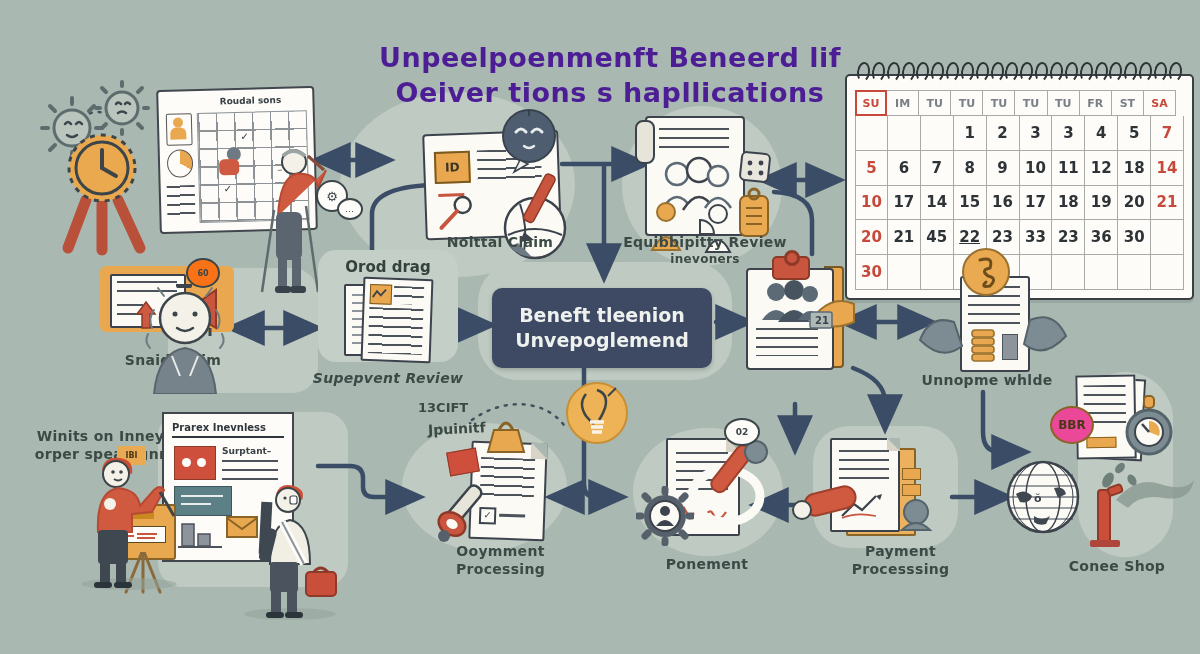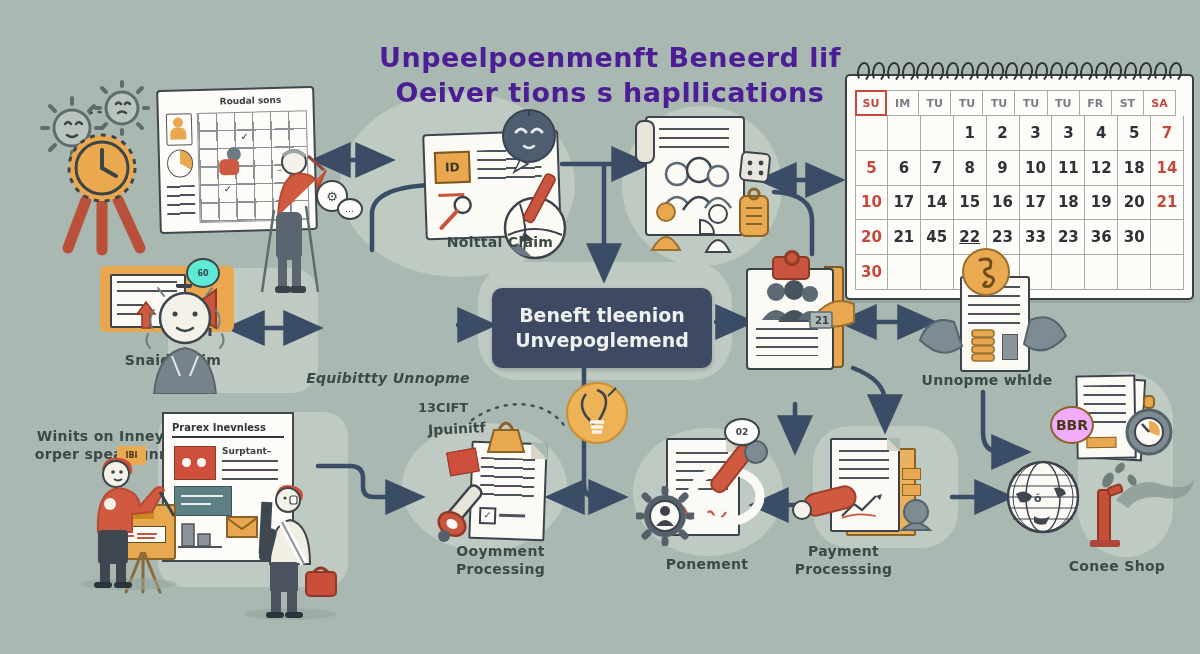--- a/index.html
+++ b/index.html
@@ -223,20 +223,24 @@
         <line x1="10" y1="38" x2="26" y2="38"></line>
       </g>
   </svg>
   <svg class="abs" style="left:648px;top:200px;" width="100" height="58">
     <circle cx="18" cy="12" r="9" fill="#e9a850" stroke="#9a712f" stroke-width="2"></circle>
     <path d="M4,50 q14,-26 28,0 z" fill="#e9a850" stroke="#9a712f" stroke-width="2"></path>
     <circle cx="70" cy="14" r="9" fill="#fbfaf5" stroke="#3d434c" stroke-width="2"></circle>
     <path d="M58,52 q12,-24 24,0 z" fill="#fbfaf5" stroke="#3d434c" stroke-width="2"></path>
     <path d="M52,20 a14,14 0 0 1 14,14 l-14,0 z" fill="#fbfaf5" stroke="#3d434c" stroke-width="2"></path>
   </svg>
+  <div class="lbl" style="left:620px;top:234px;width:170px;">
+    <div>Equibbipitty Review</div>
+    <div style="font-size:12px;">inevoners</div>
+  </div>
 
   <div id="calendar">
     <div id="spiral">
         <span></span>
         <span></span>
         <span></span>
         <span></span>
         <span></span>
         <span></span>
         <span></span>
@@ -320,38 +324,53 @@
         <div class="cal-c"></div>
         <div class="cal-c red"></div>
       </div>
   </div>
 
   <div id="center-box">
     <div>Beneft tleenion</div>
     <div>Unvepoglemend</div>
   </div>
 
-  <div class="lbl" style="left:298px;top:370px;width:180px;font-style:italic;">Equibittty Unnopme</div>
+  <div class="abs" style="left:318px;top:250px;width:140px;height:112px;background:#c3cfc7;border-radius:18px;">
+    <div class="abs" style="left:0;top:8px;width:100%;text-align:center;font-size:15px;font-weight:800;color:#33423d;">Orod drag</div>
+    <div class="abs" style="left:26px;top:34px;width:58px;height:68px;background:#fbfaf5;border:2px solid #3d434c;border-radius:2px;">
+      <div class="abs tlines-lt" style="left:6px;top:8px;width:12px;height:50px;"></div>
+    </div>
+    <div class="abs" style="left:44px;top:28px;width:66px;height:80px;background:#fbfaf5;border:2px solid #3d434c;border-radius:2px;transform:rotate(2deg);">
+      <div class="abs" style="left:5px;top:5px;width:20px;height:18px;background:#e9a850;border:1.5px solid #7a5a22;">
+        <svg width="17" height="14">
+            <path d="M2,11 L6,5 L10,9 L15,3" stroke="#3d434c" stroke-width="1.8" fill="none"></path>
+          </svg>
+      </div>
+      <div class="abs tlines" style="left:29px;top:6px;width:30px;height:18px;"></div>
+      <div class="abs tlines" style="left:5px;top:28px;width:54px;height:46px;"></div>
+    </div>
+  </div>
+  <div class="lbl" style="left:298px;top:370px;width:180px;font-style:italic;">Supepvent Review</div>
 
   <div class="abs" style="left:100px;top:266px;width:134px;height:66px;background:#e9a850;border-radius:6px;">
     <div class="abs" style="left:10px;top:8px;width:72px;height:50px;background:#fbfaf5;border:2px solid #3d434c;border-radius:2px;">
       <div class="abs tlines" style="left:5px;top:5px;width:60px;height:16px;"></div>
       <div class="abs tlines" style="left:5px;top:28px;width:26px;height:16px;"></div>
     </div>
     <svg class="abs" style="left:18px;top:18px;" width="120" height="52">
       <path d="M24,44 v-14 h-5 l9,-12 9,12 h-5 v14 z" fill="#cf5a42" stroke="#8e3a28" stroke-width="1.5"></path>
       <path d="M48,40 q-5,-8 2,-14 q-2,8 5,10 q3,-4 1,-8 q8,6 2,14 z" fill="#e05b35" stroke="#8e3a28" stroke-width="1"></path>
       <path d="M44,48 h18 l-4,-6 h-10 z" fill="#56606a"></path>
       <path d="M78,20 L98,6 L98,44 L78,32 z" fill="#c9553f" stroke="#8e3a28" stroke-width="2"></path>
       <rect x="70" y="22" width="10" height="8" fill="#56606a"></rect>
       <line x1="92" y1="44" x2="92" y2="62" stroke="#3d434c" stroke-width="3"></line>
       <rect x="58" y="-6" width="16" height="10" rx="2" fill="#3d434c"></rect>
     </svg>
   </div>
-  <div class="abs" style="left:186px;top:258px;width:30px;height:26px;border-radius:50%;background:#5eead4;border:2px solid #3c4549;
+  <div class="abs" style="left:186px;top:258px;width:30px;height:26px;border-radius:50%;background:#f97316;border:2px solid #3c4549;
        display:flex;align-items:center;justify-content:center;font-size:8px;font-weight:bold;color:#3c4549;">60</div>
   <div class="lbl" style="left:108px;top:352px;width:130px;">Snaid Claim</div>
 
   <svg class="abs" style="left:128px;top:282px;" width="130" height="112">
     <g stroke="#6f7d80" stroke-width="2" stroke-linecap="round">
       <path d="M26,28 q-6,8 -2,18" fill="none"></path>
         <path d="M20,52 q-4,8 2,14" fill="none"></path>
       <path d="M88,28 q6,8 2,18" fill="none"></path>
         <path d="M94,52 q4,8 -2,14" fill="none"></path>
       <path d="M36,14 l-6,-8"></path>
@@ -561,29 +580,29 @@
   <div class="abs" style="left:902px;top:468px;width:17px;height:10px;background:#e9a850;border:1.5px solid #8a6326;"></div>
   <div class="abs" style="left:902px;top:484px;width:17px;height:10px;background:#e9a850;border:1.5px solid #8a6326;"></div>
   <svg class="abs" style="left:896px;top:498px;" width="40" height="36">
     <circle cx="20" cy="14" r="12" fill="#7d8c93" stroke="#55636b" stroke-width="2"></circle>
     <path d="M6,32 q14,-14 28,0 z" fill="#7d8c93" stroke="#55636b" stroke-width="2"></path>
   </svg>
   <svg class="abs" style="left:790px;top:482px;" width="72" height="44">
     <rect x="14" y="8" width="52" height="22" rx="11" fill="#cf5a40" stroke="#9e402c" stroke-width="2" transform="rotate(-14 40 19)"></rect>
     <circle cx="12" cy="28" r="9" fill="#f4f1e8" stroke="#3c4549" stroke-width="2"></circle>
   </svg>
-  <div class="lbl" style="left:766px;top:543px;width:155px;">Payment Processsing</div>
+  <div class="lbl" style="left:823px;top:543px;width:155px;">Payment Processsing</div>
 
   <div class="abs" style="left:1088px;top:378px;width:52px;height:78px;background:#fbfaf5;border:2px solid #3d434c;transform:rotate(3deg);"></div>
   <div class="abs" style="left:1076px;top:375px;width:56px;height:80px;background:#fbfaf5;border:2px solid #3d434c;transform:rotate(-1deg);">
     <div class="abs tlines" style="left:6px;top:8px;width:42px;height:44px;"></div>
     <div class="abs" style="left:8px;top:60px;width:28px;height:9px;background:#e9a850;border:1.5px solid #8a6326;"></div>
   </div>
-  <div class="abs" style="left:1050px;top:406px;width:40px;height:34px;border-radius:50%;background:#f0abfc;border:2px solid #8a6326;
-       display:flex;align-items:center;justify-content:center;font-size:14px;font-weight:bold;color:#4a371a;">BBR</div>
+  <div class="abs" style="left:1050px;top:406px;width:40px;height:34px;border-radius:50%;background:#ec4899;border:2px solid #8a6326;
+       display:flex;align-items:center;justify-content:center;font-size:12px;font-weight:bold;color:#4a371a;">BBR</div>
   <svg class="abs" style="left:1124px;top:394px;" width="52" height="66">
     <rect x="20" y="2" width="10" height="12" rx="4" fill="#e9a850" stroke="#8a6326" stroke-width="2"></rect>
     <circle cx="25" cy="38" r="22" fill="#7d8c93" stroke="#55636b" stroke-width="3"></circle>
     <circle cx="25" cy="38" r="14" fill="#fbfaf5" stroke="#3d434c" stroke-width="2"></circle>
     <path d="M25,38 L25,27 A11,11 0 0 1 35,42 z" fill="#eaaa52"></path>
     <line x1="25" y1="38" x2="18" y2="30" stroke="#3d434c" stroke-width="2.5"></line>
   </svg>
   <svg class="abs" style="left:1004px;top:458px;" width="78" height="78">
     <circle cx="39" cy="39" r="35" fill="#fbfaf5" stroke="#3d434c" stroke-width="2.5"></circle>
     <ellipse cx="39" cy="39" rx="17" ry="35" fill="none" stroke="#3d434c" stroke-width="1.5"></ellipse>

